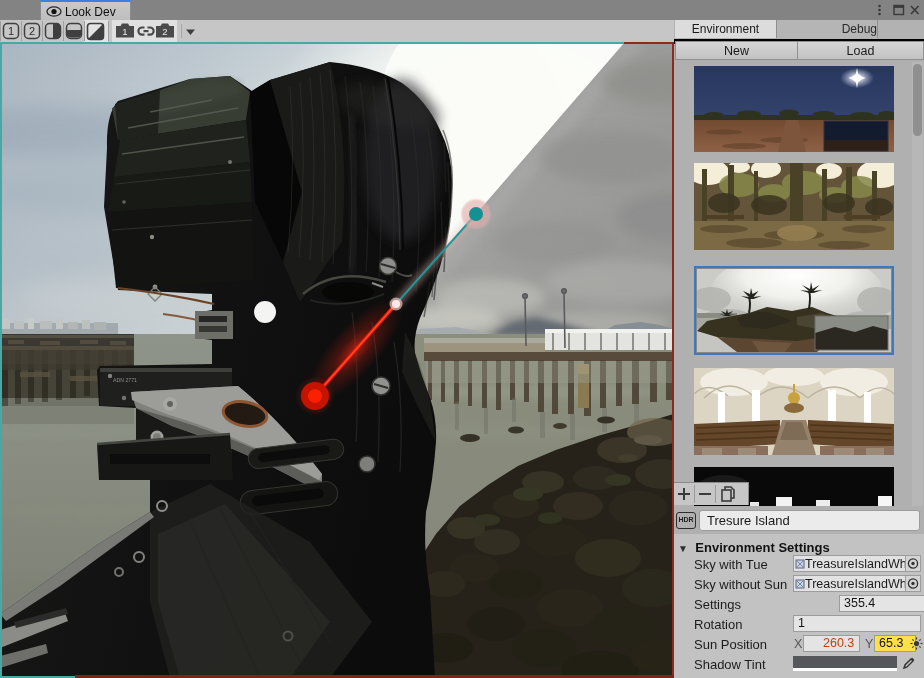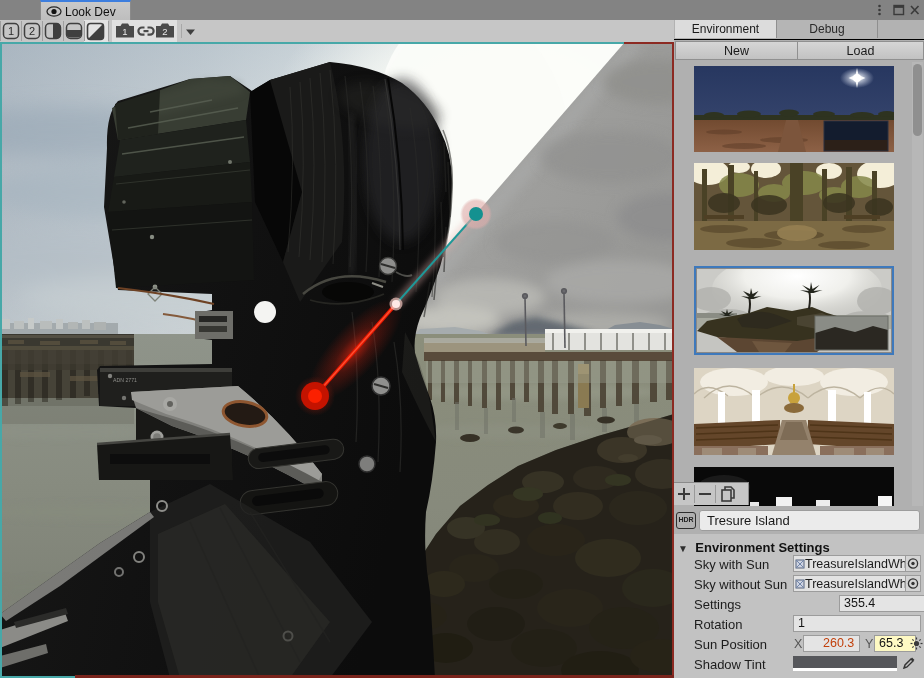--- a/index.html
+++ b/index.html
@@ -476,23 +476,23 @@
   <rect x="0" y="0" width="624" height="2" fill="#47a8a8"></rect>
   <rect x="624" y="0" width="50" height="2" fill="#8c2a22"></rect>
   <rect x="0" y="0" width="2" height="636" fill="#47a8a8"></rect>
   <rect x="672" y="0" width="2" height="636" fill="#8c2a22"></rect>
   <rect x="0" y="634" width="75" height="2" fill="#47a8a8"></rect>
   <rect x="75" y="633" width="599" height="3" fill="#7a241c"></rect>
 </svg>
 
 <div class="abs" style="left:674px;top:20px;width:250px;height:658px;background:#b0b0b0;"></div>
 
-<div class="abs" style="left:674px;top:20px;width:250px;height:19px;background:#b2b2b2;border-bottom:1px solid #000000;">
+<div class="abs" style="left:674px;top:20px;width:250px;height:19px;background:#b2b2b2;border-bottom:5px solid #000000;">
   <div class="abs" style="left:1px;top:0;width:101px;height:18px;background:#dcdcdc;border-right:1px solid #8f8f8f;text-align:center;font-size:12px;color:#1a1a1a;line-height:18px;">Environment</div>
-  <div class="abs" style="left:103px;top:0;width:100px;height:18px;background:#b5b5b5;border-right:1px solid #8f8f8f;text-align:center;font-size:12px;color:#2a2a2a;line-height:18px;">Debug</div>
+  <div class="abs" style="left:103px;top:0;width:100px;height:18px;background:#b5b5b5;border-right:1px solid #8f8f8f;text-align:right;font-size:12px;color:#2a2a2a;line-height:18px;">Debug</div>
 </div>
 
 <div class="abs" style="left:675px;top:41px;width:123px;height:19px;background:linear-gradient(#d6d6d6,#c2c2c2);border:1px solid #909090;box-sizing:border-box;text-align:center;font-size:12.5px;color:#1a1a1a;line-height:18px;">New</div>
 <div class="abs" style="left:797px;top:41px;width:127px;height:19px;background:linear-gradient(#d6d6d6,#c2c2c2);border:1px solid #909090;box-sizing:border-box;text-align:center;font-size:12.5px;color:#1a1a1a;line-height:18px;">Load</div>
 
 <svg class="abs" style="left:694px;top:66px" width="200" height="86" viewBox="0 0 200 86">
   <defs>
     <linearGradient id="t1sky" x1="0" y1="0" x2="0" y2="1">
       <stop offset="0" stop-color="#273760"></stop>
         <stop offset="0.85" stop-color="#33426a"></stop>
@@ -697,21 +697,21 @@
 
 <div class="abs" style="left:676px;top:512px;width:20px;height:17px;border:1.5px solid #2e2e2e;border-radius:3px;box-sizing:border-box;font-size:7px;font-weight:bold;color:#222;text-align:center;line-height:14px;">HDR</div>
 <div class="abs" style="left:699px;top:510px;width:221px;height:21px;background:#ebebeb;border:1px solid #9c9c9c;border-radius:3px;box-sizing:border-box;font-size:13px;color:#181818;line-height:19px;padding-left:7px;">Tresure Island</div>
 
 <div class="abs" style="left:674px;top:534px;width:250px;height:144px;background:#c2c2c2;"></div>
 <div class="abs" style="left:678px;top:538px;width:240px;height:16px;">
   <span style="color:#2e2e2e;font-size:10px;">▼</span>
   <span style="font-size:13px;font-weight:bold;color:#111;margin-left:3px;">Environment Settings</span>
 </div>
 
-<div class="abs" style="left:694px;top:557px;font-size:13px;color:#1c1c1c;">Sky with Sun</div>
+<div class="abs" style="left:694px;top:557px;font-size:13px;color:#1c1c1c;">Sky with Tue</div>
 <div class="abs" style="left:793px;top:555px;width:113px;height:17px;background:#e2e2e2;border:1px solid #9c9c9c;box-sizing:border-box;overflow:hidden;white-space:nowrap;">
   <svg width="10" height="10" style="position:absolute;left:1px;top:3px" viewBox="0 0 10 10">
       <rect x="1" y="1" width="8" height="8" fill="#cfd4e2" stroke="#55637d" stroke-width="1"></rect>
       <path d="M1,1 L9,9 M9,1 L1,9" stroke="#7287ab" stroke-width="1"></path>
     </svg>
   <span style="position:absolute;left:11px;top:1px;font-size:12.5px;color:#1c1c1c;">TreasureIslandWh</span>
 </div>
 <div class="abs" style="left:905px;top:555px;width:16px;height:17px;background:#d4d4d4;border:1px solid #9c9c9c;box-sizing:border-box;">
   <svg width="14" height="14" viewBox="0 0 14 14">
       <circle cx="7" cy="7.5" r="4.6" fill="none" stroke="#333" stroke-width="1.3"></circle>
@@ -737,21 +737,21 @@
 <div class="abs" style="left:694px;top:597px;font-size:13px;color:#1c1c1c;">Settings</div>
 <div class="abs" style="left:793px;top:595px;width:128px;height:17px;background:#e4e4e4;border:1px solid #9c9c9c;box-sizing:border-box;font-size:12.5px;color:#141414;line-height:15px;padding-left:4px;margin-left:46px;">355.4</div>
 
 <div class="abs" style="left:694px;top:617px;font-size:13px;color:#1c1c1c;">Rotation</div>
 <div class="abs" style="left:793px;top:615px;width:128px;height:17px;background:#e4e4e4;border:1px solid #9c9c9c;box-sizing:border-box;font-size:12.5px;color:#141414;line-height:15px;padding-left:4px;">1</div>
 
 <div class="abs" style="left:694px;top:637px;font-size:13px;color:#1c1c1c;">Sun Position</div>
 <div class="abs" style="left:794px;top:637px;font-size:12.5px;color:#555;">X</div>
 <div class="abs" style="left:803px;top:635px;width:57px;height:17px;background:#e4e4e4;border:1px solid #9c9c9c;box-sizing:border-box;font-size:12.5px;color:#c2410c;line-height:15px;padding-left:19px;">260.3</div>
 <div class="abs" style="left:865px;top:637px;font-size:12.5px;color:#555;">Y</div>
-<div class="abs" style="left:874px;top:635px;width:42px;height:17px;background:#fef9c3;border:1px solid #9c9c9c;box-sizing:border-box;font-size:12.5px;color:#141414;line-height:15px;padding-left:4px;">65.3</div>
+<div class="abs" style="left:874px;top:635px;width:42px;height:17px;background:#fde047;border:1px solid #9c9c9c;box-sizing:border-box;font-size:12.5px;color:#141414;line-height:15px;padding-left:4px;">65.3</div>
 <svg class="abs" style="left:910px;top:637px" width="13" height="13" viewBox="0 0 13 13">
   <circle cx="6.5" cy="6.5" r="2.6" fill="#3a3a3a"></circle>
   <g stroke="#3a3a3a" stroke-width="1.2">
     <line x1="6.5" y1="0.5" x2="6.5" y2="2.5"></line>
       <line x1="6.5" y1="10.5" x2="6.5" y2="12.5"></line>
     <line x1="0.5" y1="6.5" x2="2.5" y2="6.5"></line>
       <line x1="10.5" y1="6.5" x2="12.5" y2="6.5"></line>
     <line x1="2.3" y1="2.3" x2="3.7" y2="3.7"></line>
       <line x1="9.3" y1="9.3" x2="10.7" y2="10.7"></line>
     <line x1="2.3" y1="10.7" x2="3.7" y2="9.3"></line>

